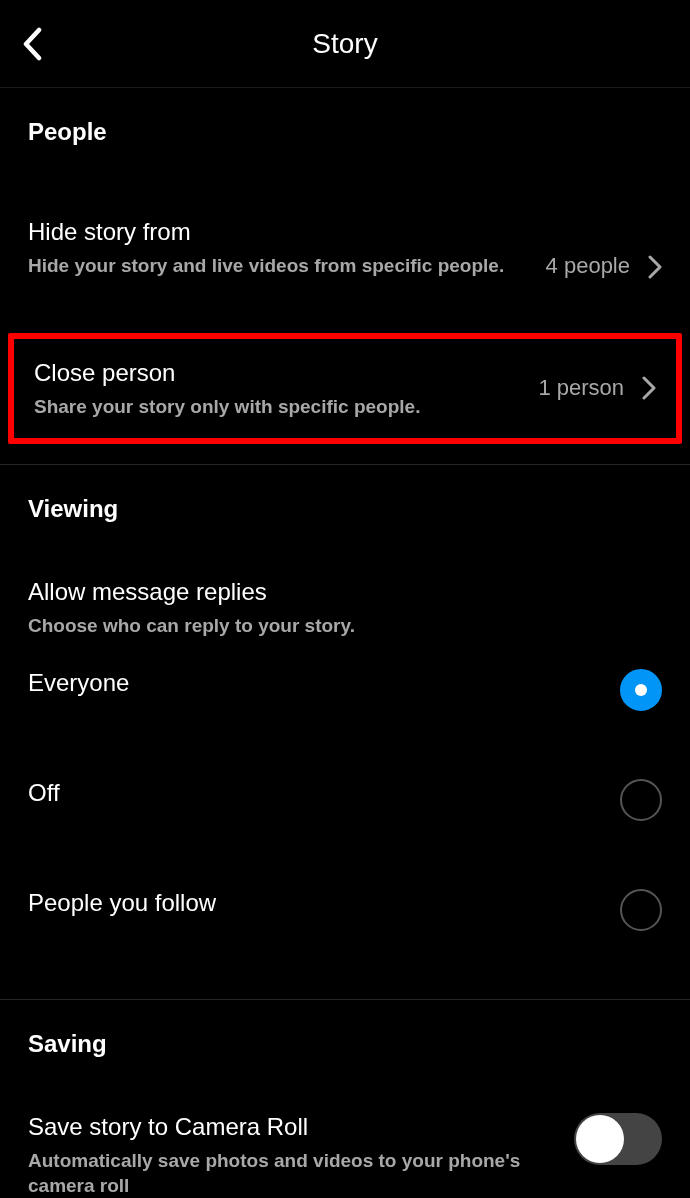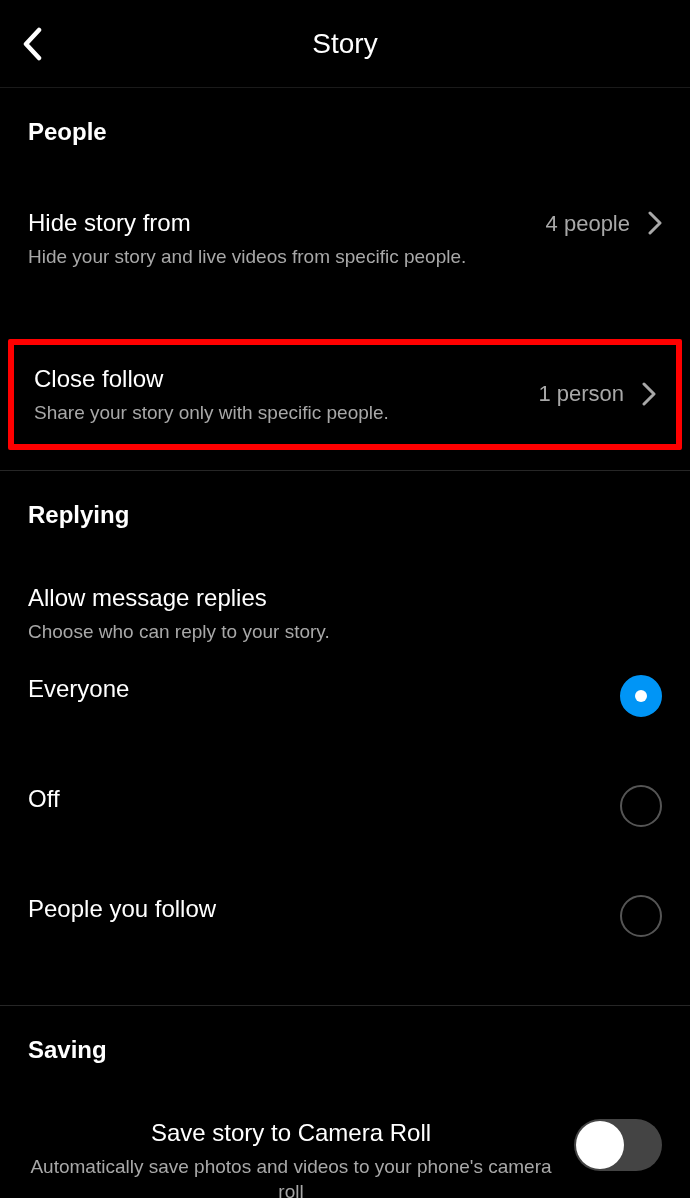--- a/index.html
+++ b/index.html
@@ -65,20 +65,21 @@
       font-size: 24px;
       font-weight: 400;
       color: #fff;
       line-height: 1.3;
     }
     .row-sub {
       font-size: 19px;
       color: #a8a8a8;
       line-height: 1.35;
       margin-top: 6px;
+      font-weight: bold;
     }
     .row-value {
       font-size: 22px;
       color: #a8a8a8;
       margin-left: 16px;
       white-space: nowrap;
     }
     .chevron {
       margin-left: 18px;
       display: flex;
@@ -130,21 +131,20 @@
       content: '';
       width: 12px;
       height: 12px;
       background: #fff;
       border-radius: 50%;
     }
     .toggle-row {
       padding: 0 28px;
       display: flex;
       align-items: flex-start;
-      text-align: center;
     }
     .toggle-texts {
       flex: 1;
       min-width: 0;
     }
     .toggle {
       width: 88px;
       height: 52px;
       border-radius: 26px;
       background: #444;
@@ -178,54 +178,54 @@
   </div>
   <div class="header-title">Story</div>
 </div>
 
 <div class="content">
 
   <div class="section-header">People</div>
 
   <div class="gap-after-viewing"></div>
 
-  <div class="row" style="align-items:flex-start; padding-top:0;margin-top:6px;">
+  <div class="row" style="align-items:flex-end; padding-top:0;">
     <div class="row-texts">
       <div class="row-title">Hide story from</div>
       <div class="row-sub">Hide your story and live videos from specific people.</div>
     </div>
     <div class="row-value" style="margin-top:4px;">4 people</div>
     <div class="chevron" style="margin-top:4px;">
       <svg width="14" height="24" viewBox="0 0 14 24" fill="none">
         <path d="M2 2 L12 12 L2 22" stroke="#a8a8a8" stroke-width="3" stroke-linecap="round" stroke-linejoin="round"></path>
       </svg>
     </div>
   </div>
 
   <div style="height:54px;"></div>
 
   <div class="highlight-box">
     <div class="row">
       <div class="row-texts">
-        <div class="row-title">Close follow</div>
+        <div class="row-title">Close person</div>
         <div class="row-sub">Share your story only with specific people.</div>
       </div>
       <div class="row-value">1 person</div>
       <div class="chevron">
         <svg width="14" height="24" viewBox="0 0 14 24" fill="none">
           <path d="M2 2 L12 12 L2 22" stroke="#a8a8a8" stroke-width="3" stroke-linecap="round" stroke-linejoin="round"></path>
         </svg>
       </div>
     </div>
   </div>
 
   <div style="height:20px;"></div>
   <div class="divider"></div>
 
-  <div class="section-header">Replying</div>
+  <div class="section-header">Viewing</div>
 
   <div class="gap-after-replying"></div>
 
   <div class="row" style="min-height:auto; padding-bottom:0;">
     <div class="row-texts">
       <div class="row-title">Allow message replies</div>
       <div class="row-sub">Choose who can reply to your story.</div>
     </div>
   </div>
 

